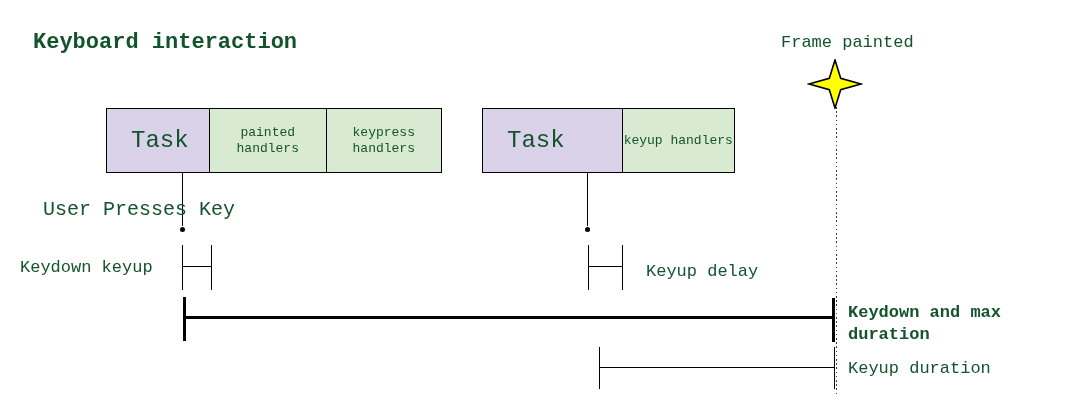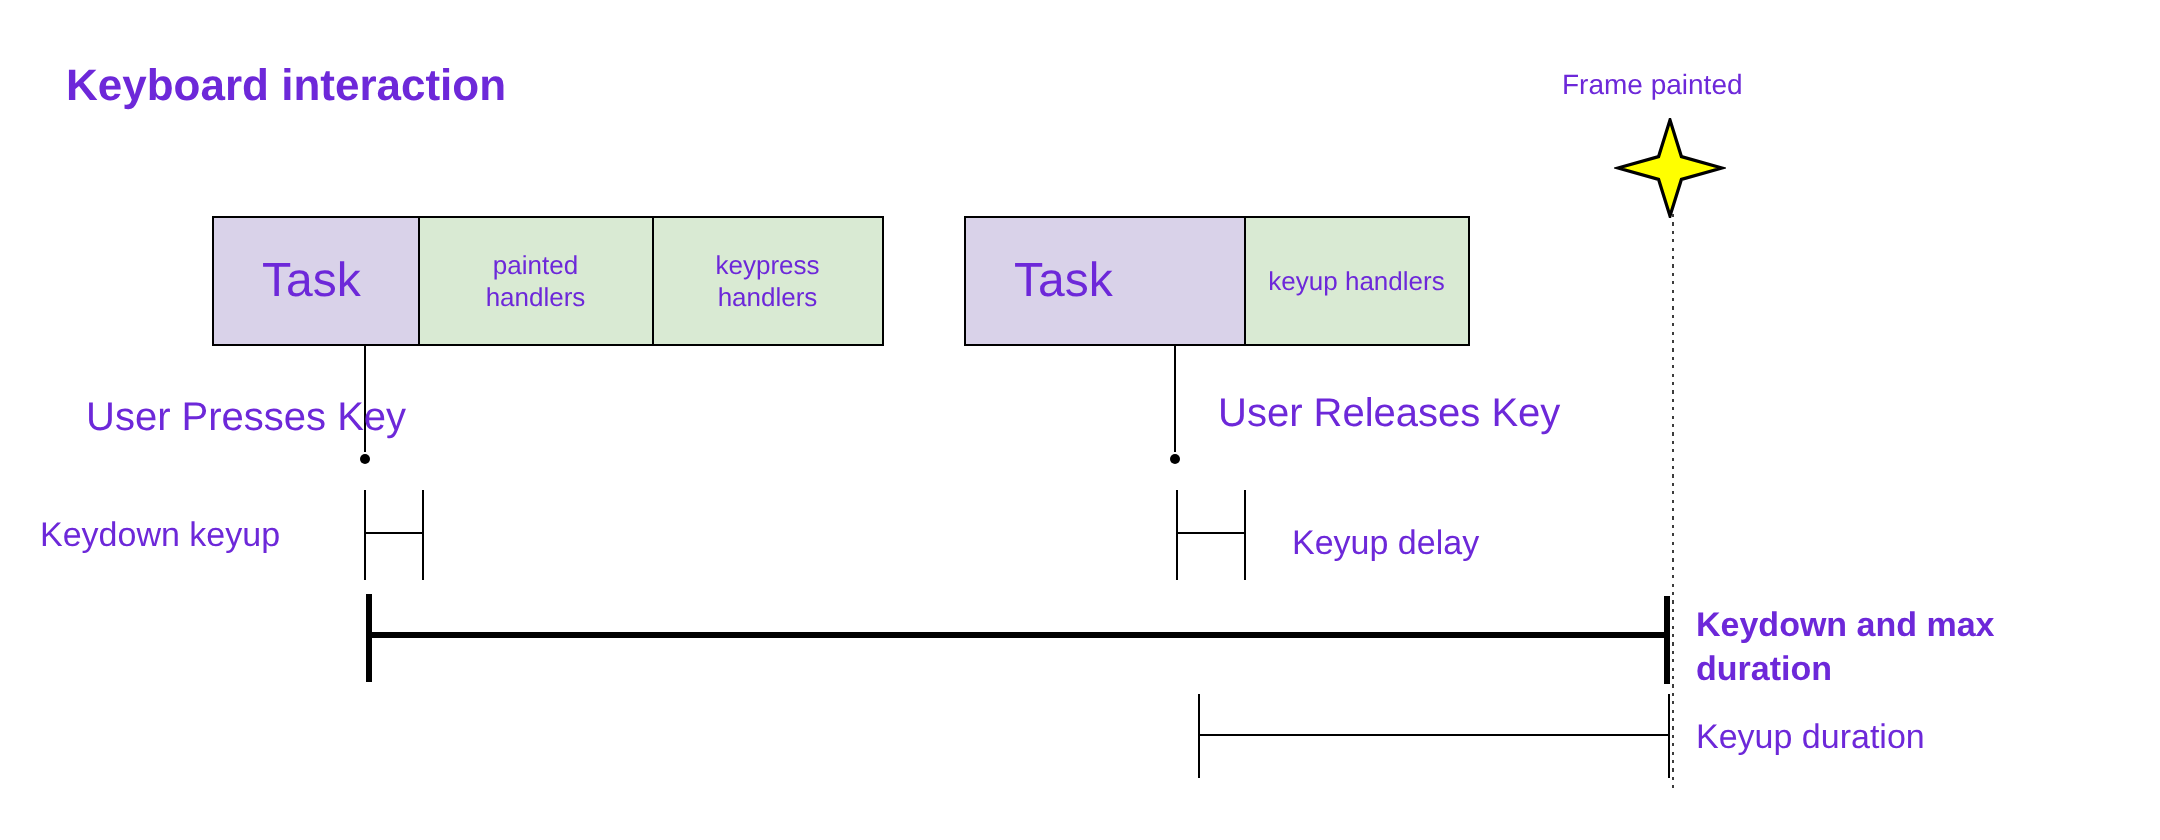--- a/index.html
+++ b/index.html
@@ -1,22 +1,22 @@
 <!DOCTYPE html>
 <html style="--background: #ffffff; --task-fill: #d9d2e9; --handlers-fill: #d9ead3; --star-fill: #ffff00; --line: #000000;"><head>
 <meta charset="utf-8">
 <style>
   html, body { margin: 0; padding: 0; background: #ffffff; }
   .canvas {
     position: relative;
     width: 1080px;
     height: 420px;
     background: var(--background, #ffffff);
-    font-family: Liberation Sans, sans-serif;
-    color: #6d28d9;
+    font-family: Liberation Mono, monospace;
+    color: #14532d;
     overflow: hidden;
   }
   .abs { position: absolute; }
 
   .title {
     left: 33px; top: 30px;
     font-size: 22px; font-weight: bold; line-height: 26px;
   }
 
   
@@ -69,21 +69,21 @@
   .star { position: absolute; left: 807px; top: 59px; }
   .star path { fill: var(--star-fill, #ffff00); stroke: #000; stroke-width: 1.6px; stroke-linejoin: miter; }
 </style>
 </head>
 <body>
 
 <div class="canvas">
 
   <div class="abs title">Keyboard interaction</div>
 
-  <div class="abs label" style="left:781px; top:33px; font-size:14px;">Frame painted</div>
+  <div class="abs label" style="left:781px; top:33px; font-size:17px;">Frame painted</div>
   <svg class="star" width="56" height="50" viewBox="0 0 56 50">
     <path d="M28 1 L33.7 19.3 L54 25 L33.7 30.7 L28 49 L22.3 30.7 L2 25 L22.3 19.3 Z"></path>
   </svg>
   <div class="dotline"></div>
 
   <div class="box task task1">
     <span>Task</span>
   </div>
   <div class="box handlers kdh">
     <span>painted
@@ -100,21 +100,20 @@
   <div class="box handlers kuh">
     <span>keyup handlers</span>
   </div>
 
   <div class="vline" style="left:182px; top:173px; height:53px;"></div>
   <div class="dot" style="left:180px; top:227px;"></div>
   <div class="abs label" style="left:43px; top:200px;">User Presses Key</div>
 
   <div class="vline" style="left:587px; top:173px; height:53px;"></div>
   <div class="dot" style="left:585px; top:227px;"></div>
-  <div class="abs label" style="left:609px; top:198px;">User Releases Key</div>
 
   <div>
     <div class="vline" style="left:182px; top:245px; height:45px;"></div>
     <div class="vline" style="left:210.5px; top:245px; height:45px;"></div>
     <div class="hline" style="left:182px; top:266px; width:30px;"></div>
   </div>
   <div class="abs label delay" style="left:20px; top:258px;">Keydown keyup</div>
 
   <div>
     <div class="vline" style="left:588px; top:245px; height:45px;"></div>

